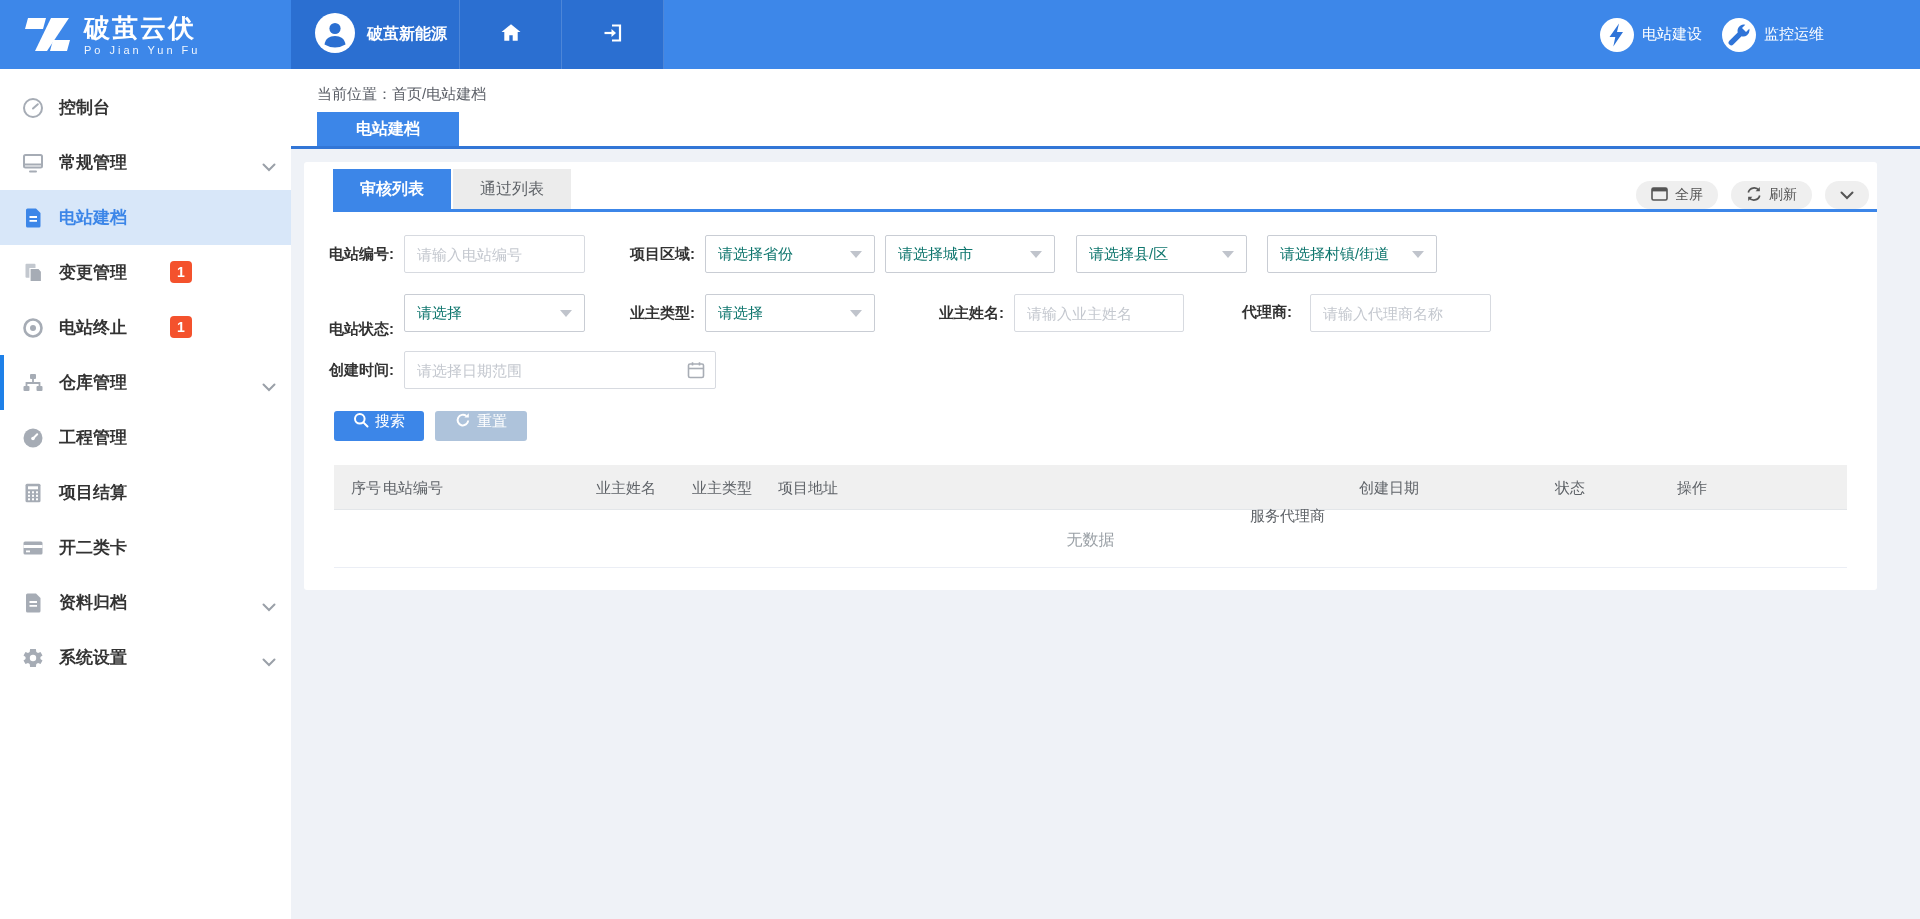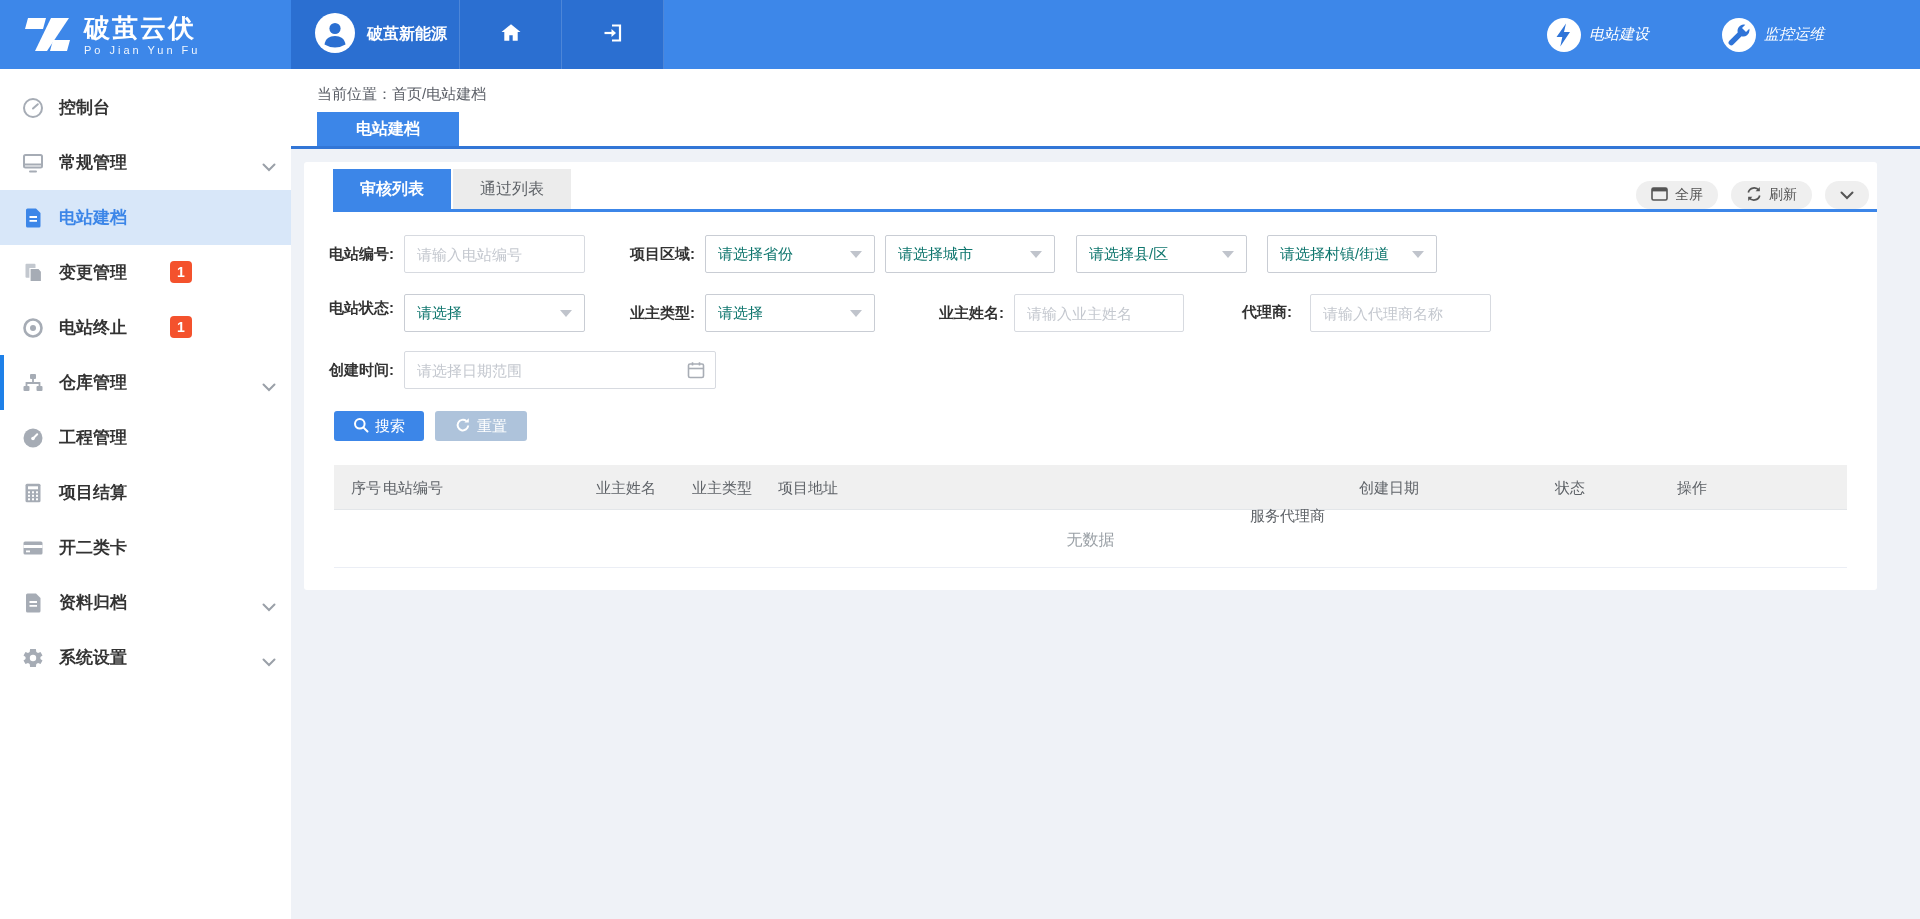--- a/index.html
+++ b/index.html
@@ -9,21 +9,21 @@
 
   
   .hdr{position:absolute;left:0;top:0;width:1920px;height:69px;background:#3D87E9;display:flex;align-items:stretch;}
   .logo{width:291px;display:flex;align-items:center;padding-left:22px;gap:12px;}
   .logo-text .t1{color:#fff;font-size:26px;font-weight:bold;letter-spacing:2px;line-height:28px;}
   .logo-text .t2{color:rgba(255,255,255,.92);font-size:11px;letter-spacing:3px;margin-top:2px;}
   .hsec{background:#2B6FD1;display:flex;align-items:center;justify-content:center;border-right:1px solid rgba(255,255,255,.16);cursor:pointer;}
   .hsec.user{width:169px;justify-content:flex-start;padding-left:24px;gap:12px;}
   .hsec.sq{width:102px;}
   .uname{color:#fff;font-size:16px;font-weight:bold;}
-  .hrest{flex:1;display:flex;align-items:center;justify-content:flex-end;gap:73px;padding-right:96px;font-style:italic;}
+  .hrest{flex:1;display:flex;align-items:center;justify-content:flex-end;gap:20px;padding-right:96px;}
   .hnav-item{display:flex;align-items:center;gap:8px;color:#fff;font-size:15px;cursor:pointer;}
   .wcirc{width:34px;height:34px;border-radius:50%;background:#fff;display:flex;align-items:center;justify-content:center;}
 
   
   .sidebar{position:absolute;left:0;top:69px;width:291px;height:850px;background:#fff;padding-top:11px;}
   .sitem{position:relative;height:55px;display:flex;align-items:center;padding-left:20px;cursor:pointer;}
   .sitem .ic{width:26px;height:26px;display:flex;align-items:center;justify-content:center;}
   .sitem .lbl{margin-left:13px;font-size:17px;font-weight:bold;color:#333;}
   .sitem.active{background:#D8E7F9;}
   .sitem.active .lbl{color:#3C86E8;}
@@ -53,21 +53,21 @@
   .inp{position:absolute;height:38px;border:1px solid #D7DAE0;border-radius:2px;font-size:15px;padding:0 12px;
        color:#333;background:#fff;font-family:inherit;outline:none;}
   .inp::placeholder{color:#C4C8CF;}
   .sel{position:absolute;height:38px;border:1px solid #C9CDD4;border-radius:2px;background:#fff;display:flex;
        align-items:center;padding:0 12px;cursor:pointer;}
   .sel .ph{color:#0f766e;font-size:15px;flex:1;}
   .caret{width:0;height:0;border-left:6px solid transparent;border-right:6px solid transparent;border-top:7px solid #C0C4CC;}
   .dateic{position:absolute;right:11px;top:10px;}
 
   .btn{position:absolute;height:30px;border:none;border-radius:3px;color:#fff;font-size:15px;display:flex;
-       align-items:center;justify-content:center;gap:6px;cursor:pointer;font-family:inherit;}
+       justify-content:center;gap:6px;cursor:pointer;font-family:inherit;}
   .btn.search{left:30px;top:249px;width:90px;background:#3C86E8;}
   .btn.reset{left:131px;top:249px;width:92px;background:#AEC3DB;}
 
   .thead{position:absolute;left:30px;top:303px;width:1513px;height:45px;background:#F0F0F0;border-bottom:1px solid #E3E6E9;}
   .thead span{position:absolute;top:0;line-height:45px;font-size:15px;color:#5f6368;white-space:nowrap;}
   .empty{position:absolute;left:30px;top:349px;width:1513px;height:57px;border-bottom:1px solid #EBEEF5;
          text-align:center;line-height:57px;color:#9aa0a6;font-size:16px;}
 </style>
 </head>
 <body>
@@ -353,21 +353,21 @@
       </div>
       <div class="sel" style="left:772px;top:73px;width:171px;">
         <span class="ph">请选择县/区</span>
         <span class="caret"></span>
       </div>
       <div class="sel" style="left:963px;top:73px;width:170px;">
         <span class="ph">请选择村镇/街道</span>
         <span class="caret"></span>
       </div>
 
-      <span class="f-label" style="left:20px;top:127px;width:70px;">电站状态:</span>
+      <span class="f-label" style="left:20px;top:148px;width:70px;">电站状态:</span>
       <div class="sel" style="left:100px;top:132px;width:181px;">
         <span class="ph">请选择</span>
         <span class="caret"></span>
       </div>
       <span class="f-label" style="left:321px;top:132px;width:70px;">业主类型:</span>
       <div class="sel" style="left:401px;top:132px;width:170px;">
         <span class="ph">请选择</span>
         <span class="caret"></span>
       </div>
       <span class="f-label" style="left:630px;top:132px;width:70px;">业主姓名:</span>

